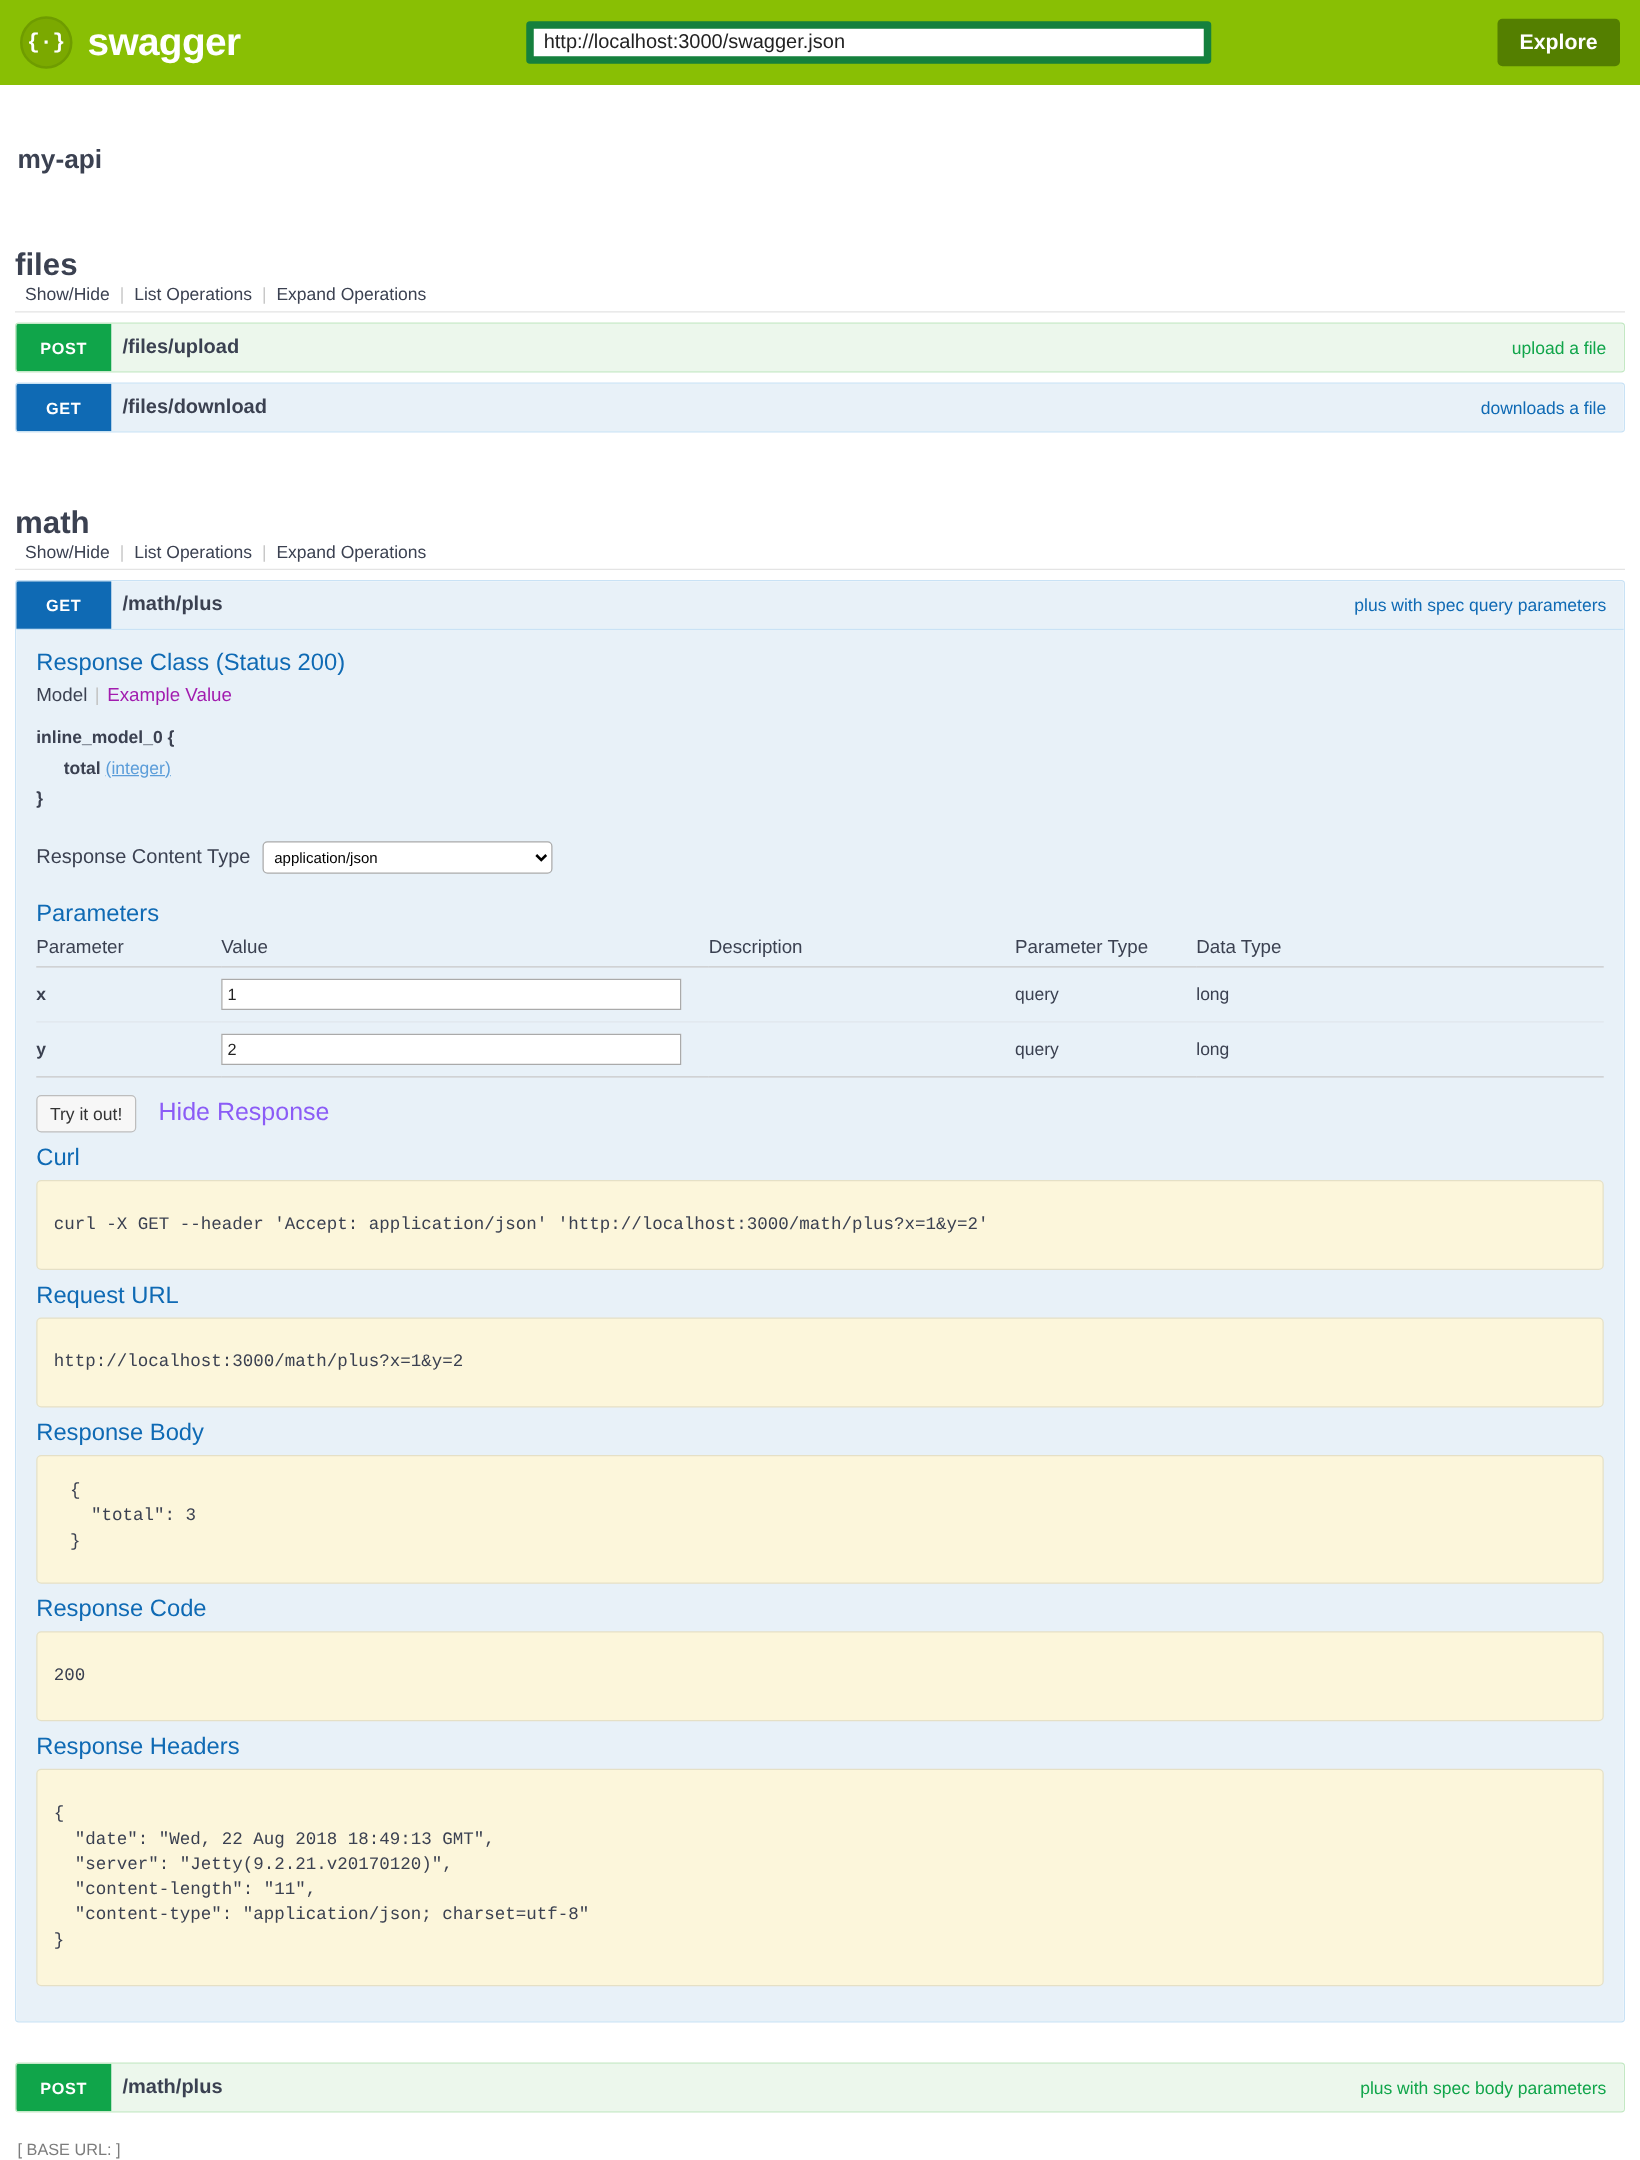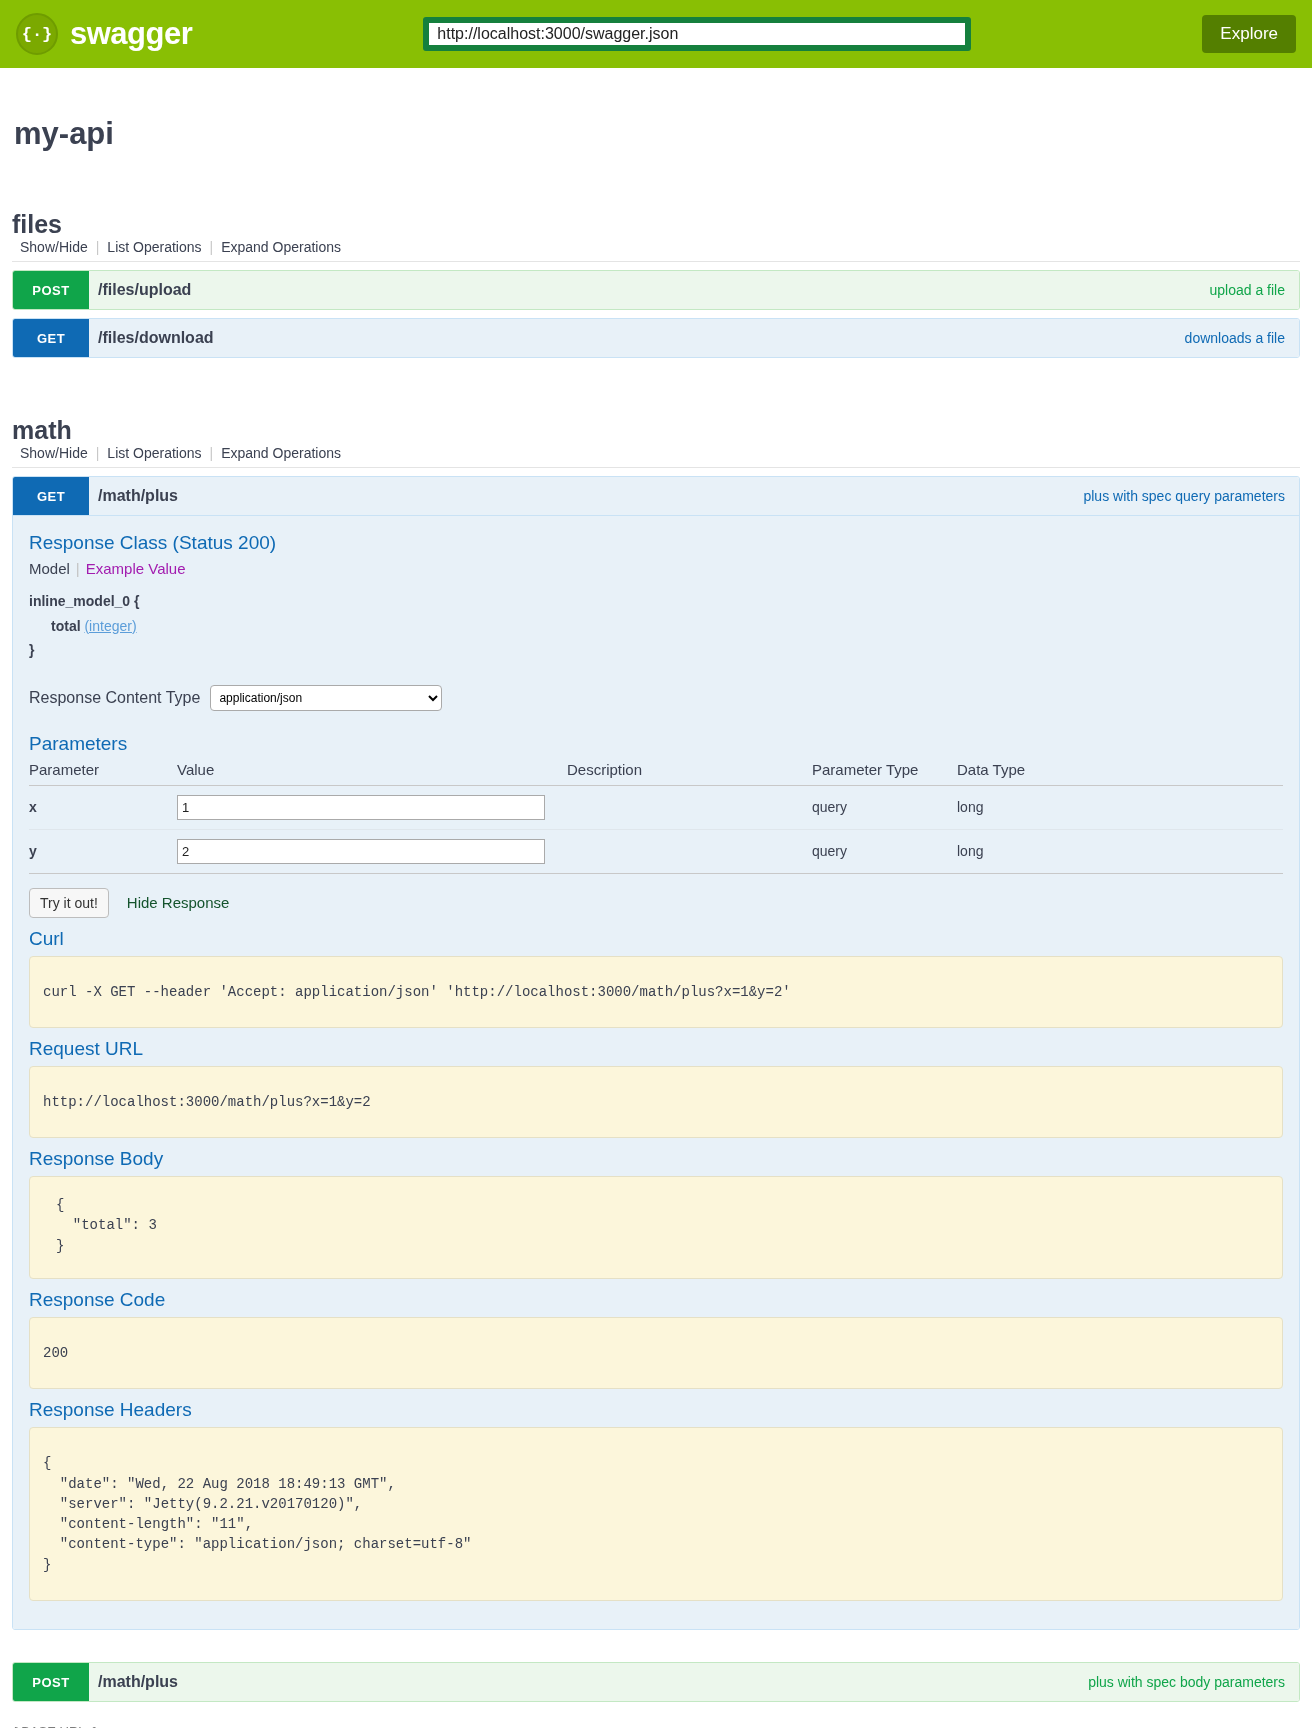--- a/index.html
+++ b/index.html
@@ -62,32 +62,32 @@
     color: #222;
     background: #ffffff;
   }
   .explore-btn {
     flex: 0 0 auto;
     background: #547f00;
     color: #ffffff;
     border: none;
     border-radius: 4px;
     font-size: 17px;
-    font-weight: normal;
+    font-weight: bold;
     padding: 9px 18px;
     cursor: pointer;
     font-family: "Liberation Sans", sans-serif;
   }
 
   
   .page {
     padding: 0 12px;
   }
   .api-title {
-    font-size: 31px;
+    font-size: 21px;
     font-weight: bold;
     color: #3b4151;
     margin: 48px 0 0 2px;
   }
 
   .resource-head {
     display: flex;
     align-items: baseline;
     margin-top: 58px;
     padding-bottom: 6px;
@@ -257,22 +257,22 @@
     background: #f7f7f7;
     border: 1px solid #bdbdbd;
     border-radius: 4px;
     font-size: 14px;
     color: #333;
     padding: 6px 10px;
     cursor: pointer;
     font-family: "Liberation Sans", sans-serif;
   }
   .hide-response {
-    color: #14532d;
-    font-size: 15px;
+    color: #8b5cf6;
+    font-size: 20px;
     text-decoration: none;
     cursor: pointer;
   }
 
   pre.code {
     background: #fcf6db;
     border: 1px solid #e5e0c6;
     border-radius: 4px;
     margin: 0 0 6px 0;
     padding: 25px 13px;

